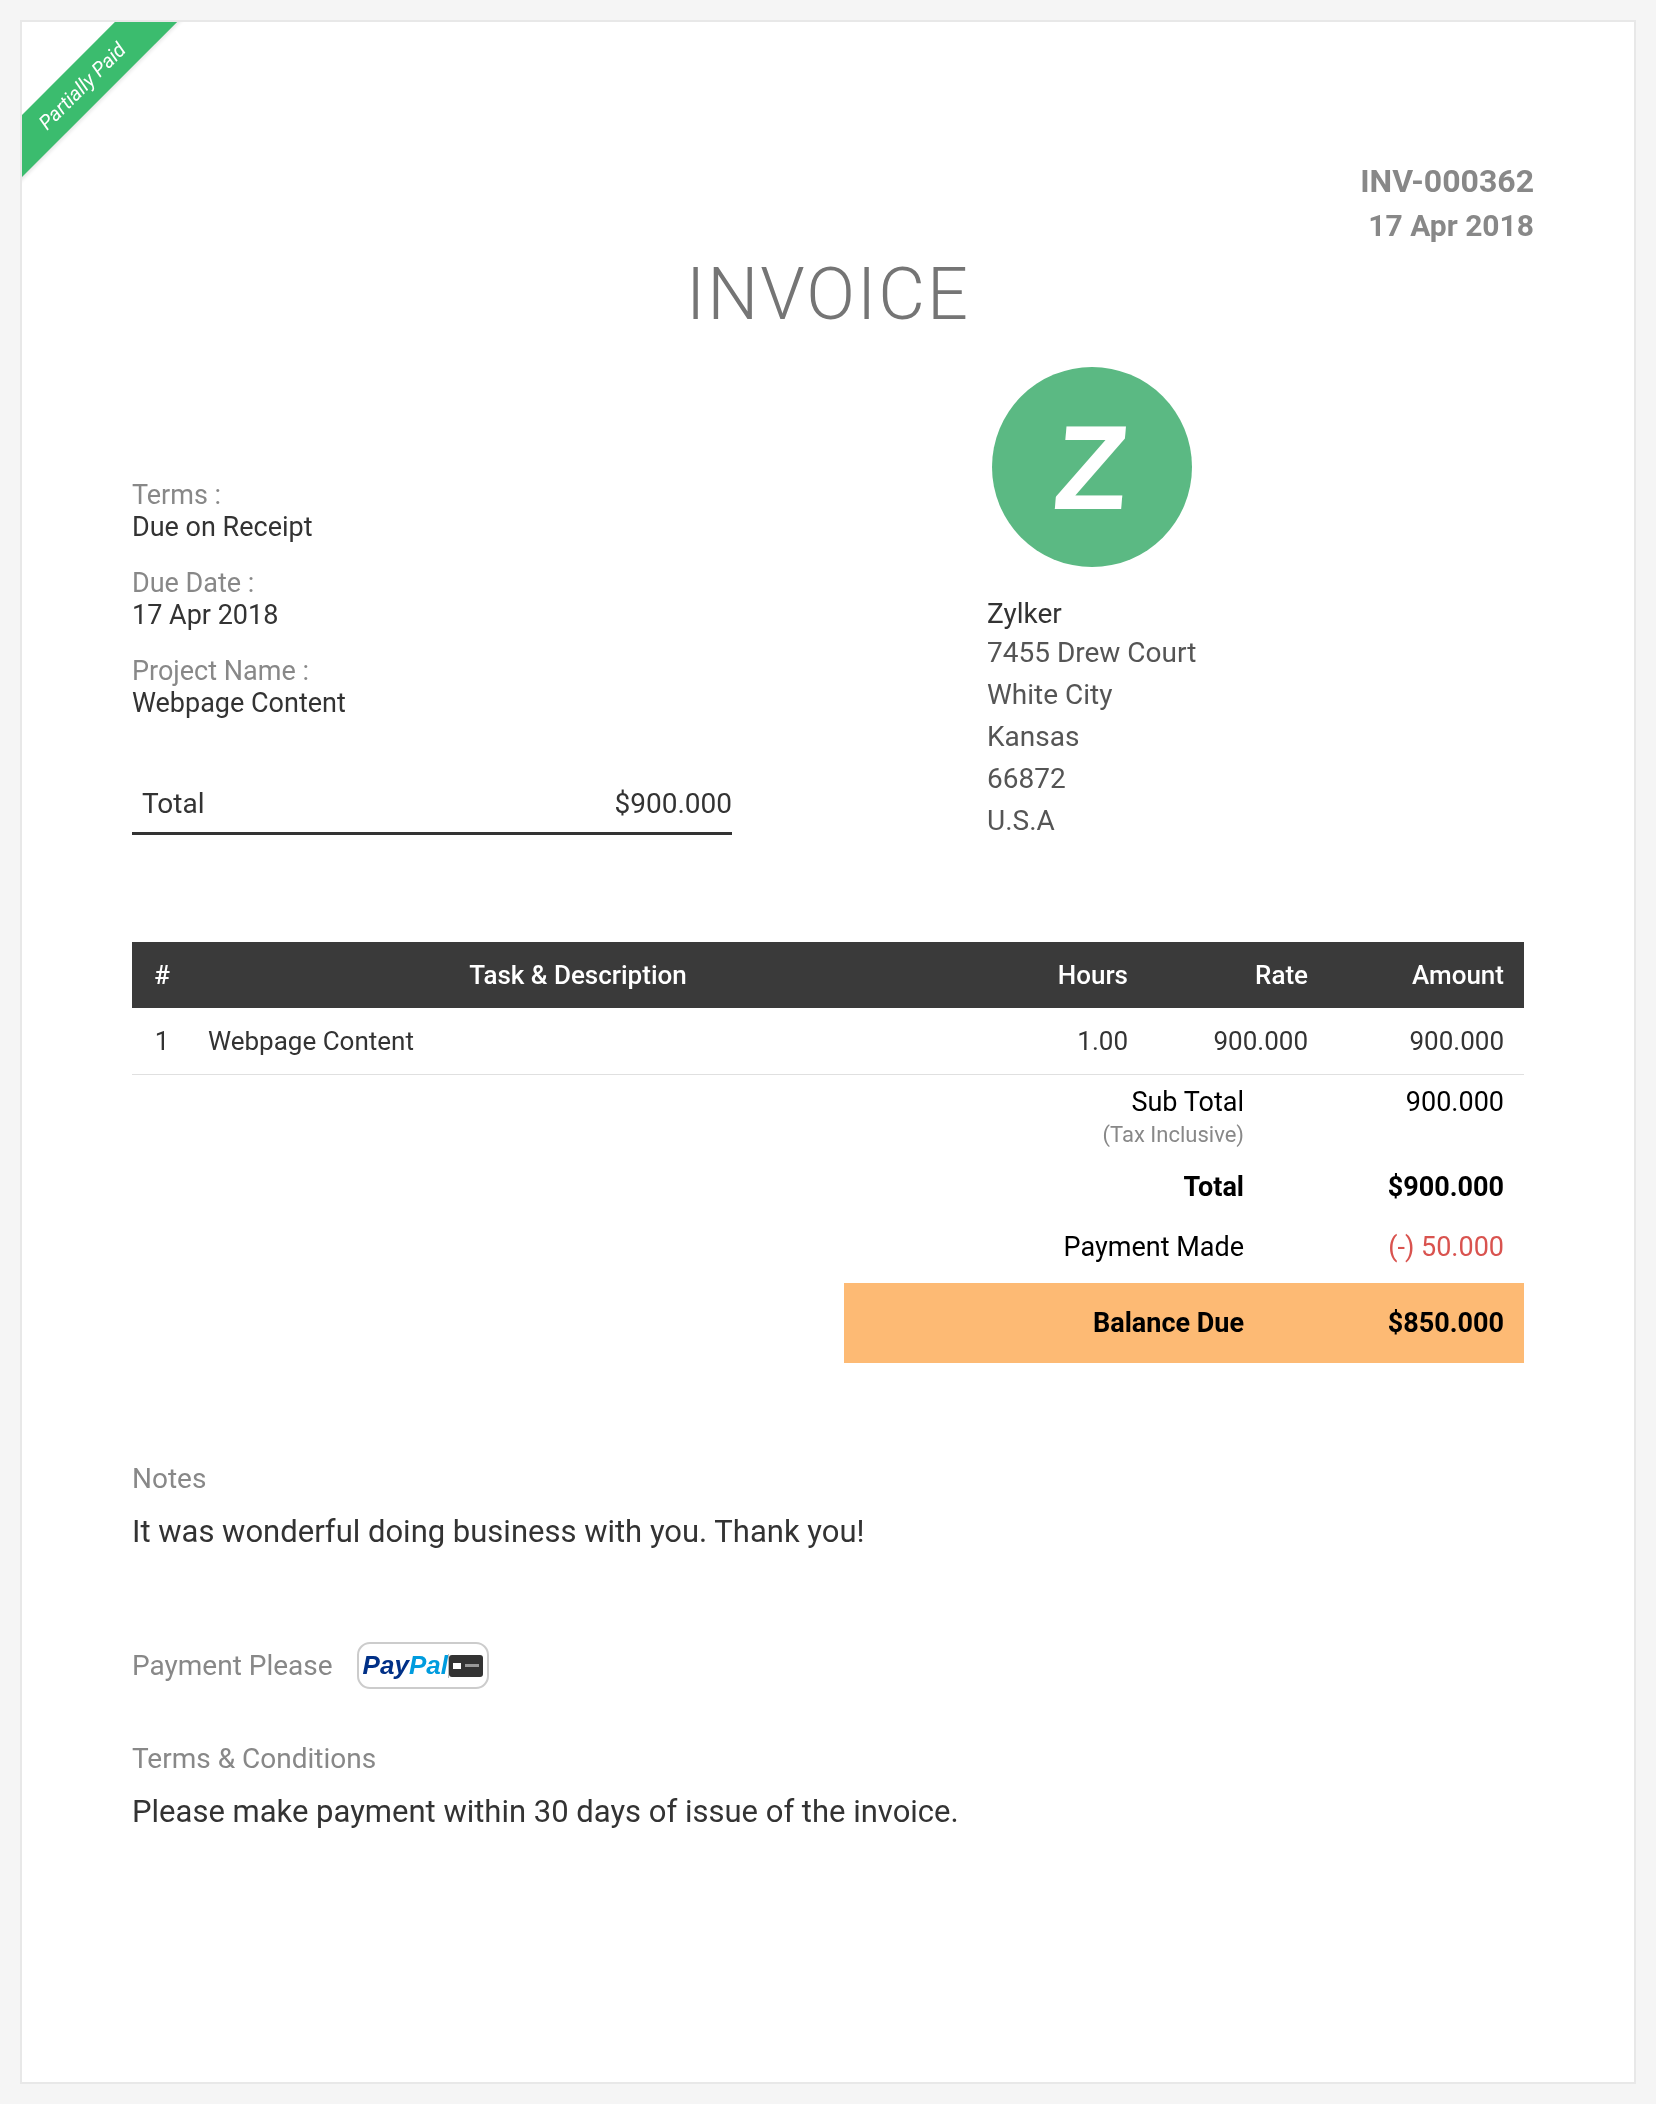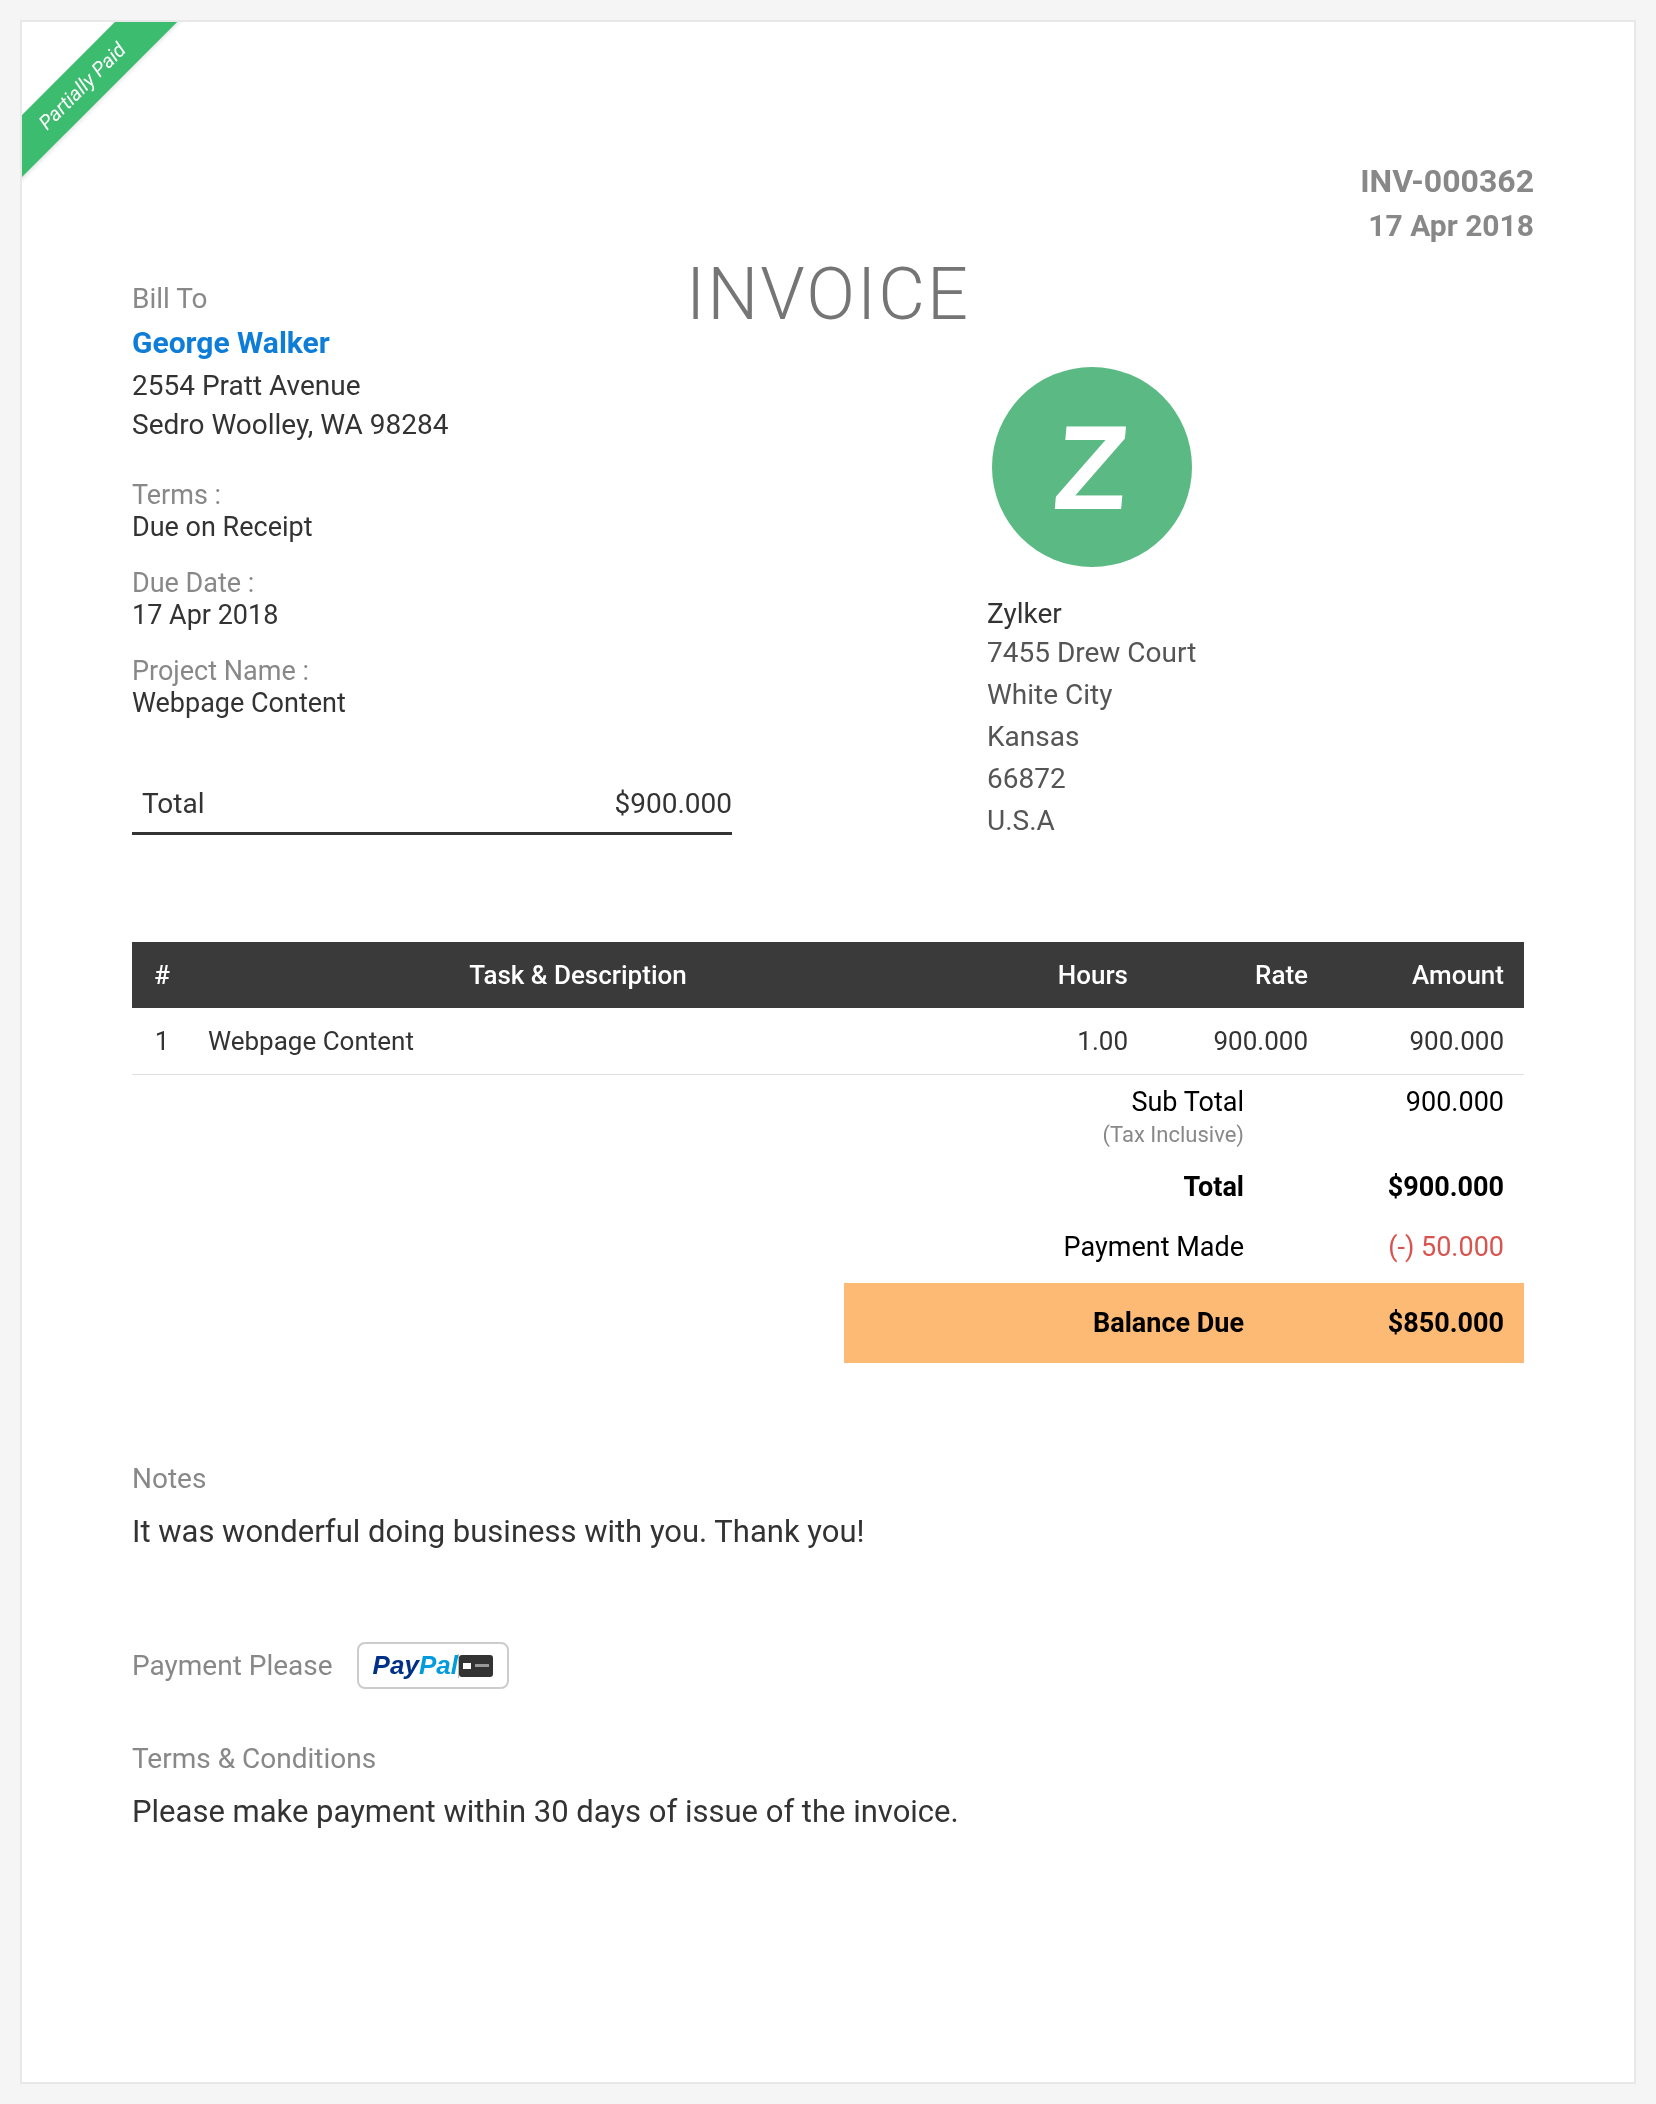--- a/index.html
+++ b/index.html
@@ -253,22 +253,22 @@
     .payment-section {
       position: absolute;
       top: 1620px;
       left: 110px;
       display: flex;
       align-items: center;
       gap: 24px;
     }
     .paypal-btn {
       border: 2px solid #ccc;
-      border-radius: 8px;
-      padding: 6px 14px;
+      border-radius: 13px;
+      padding: 6px 4px;
       display: flex;
       align-items: center;
       background: #fff;
     }
     .paypal-text {
       font-size: 26px;
       font-weight: 700;
       font-style: italic;
       font-family: Arial, sans-serif;
     }
@@ -319,26 +319,20 @@
 
   <div class="corner-ribbon">
     <div class="corner-ribbon-inner">Partially Paid</div>
   </div>
 
   <div class="header-right">
     <div class="invoice-number">INV-000362</div>
     <div class="invoice-date">17 Apr 2018</div>
   </div>
 
-  <div class="bill-to-section">
-    <div class="bill-to-label">Bill To</div>
-    <div class="customer-name">George Walker</div>
-    <div class="customer-addr">2554 Pratt Avenue</div>
-    <div class="customer-addr">Sedro Woolley, WA 98284</div>
-  </div>
 
   <div class="invoice-title">INVOICE</div>
 
   <div class="meta-table">
     <div class="meta-row">
       <div class="meta-label">Terms :</div>
       <div class="meta-value">Due on Receipt</div>
     </div>
     <div class="meta-row">
       <div class="meta-label">Due Date :</div>

